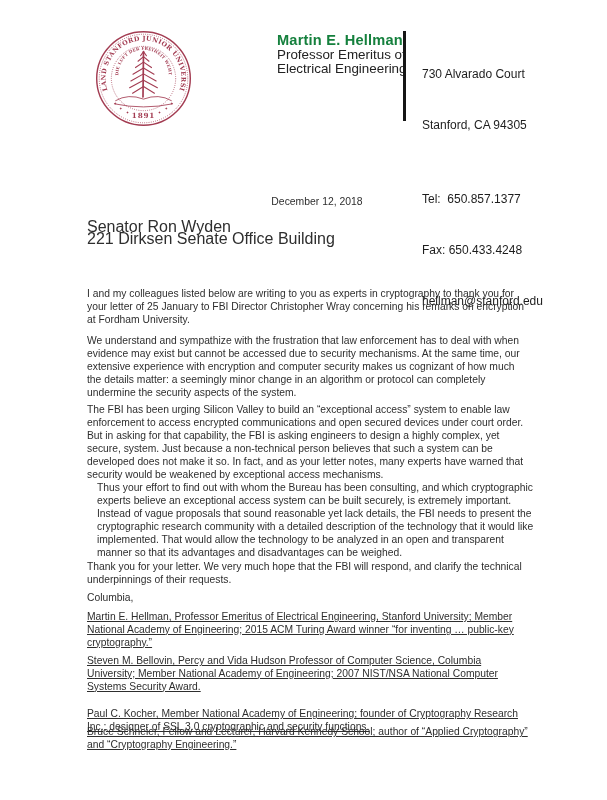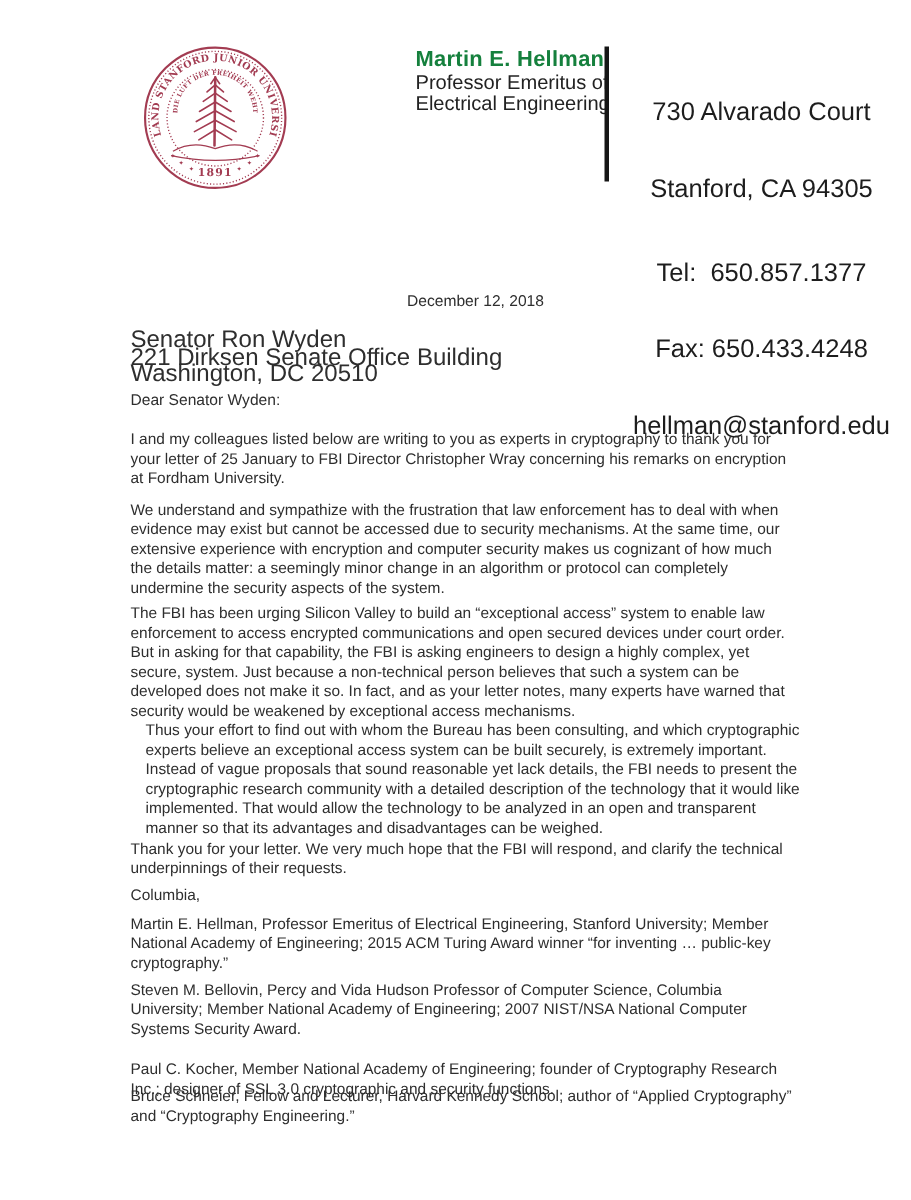--- a/index.html
+++ b/index.html
@@ -48,27 +48,26 @@
     left: 403px;
     top: 31px;
     width: 2.5px;
     height: 90px;
     background: #161616;
   }
   .lh-contact {
     position: absolute;
     left: 422px;
     top: 32px;
-    font-size: 17px;
+    font-size: 12px;
     line-height: 17px;
     color: #1d1d1d;
     white-space: pre-wrap;
-    text-align: center;
   }
-  .lh-contact .gap { margin-top: 5px; }
+  .lh-contact .gap { margin-top: 23px; }
 
   
   .abs { position: absolute; left: 87px; width: 444px; }
   .date-line {
     position: absolute;
     left: 87px;
     width: 460px;
     top: 196px;
     text-align: center;
     font-size: 10.4px;
@@ -88,20 +87,21 @@
   .para {
     font-size: 10.3px;
     line-height: 13px;
     color: #2e2e2e;
     text-align: left;
   }
   .sig {
     font-size: 10.3px;
     line-height: 12.8px;
     color: #2e2e2e;
+    text-decoration: underline;
   }
   .p1 { top: 287px; }
   .p2 { top: 334px; }
   .p3 { top: 403px; }
   .p4 { top: 481px; margin-left: 10px; }
   .p5 { top: 560px; }
   .closing { top: 591px; }
   .s1 { top: 611px; }
   .s2 { top: 655px; }
   .s3 { top: 708px; }
@@ -170,24 +170,22 @@
     <div class="gap">Tel:  650.857.1377</div>
     <div>Fax: 650.433.4248</div>
     <div>hellman@stanford.edu</div>
   </div>
 
   <div class="date-line">December 12, 2018</div>
 
   <div class="abs recipient">
     <div>Senator Ron Wyden</div>
     <div>221 Dirksen Senate Office Building</div>
-    <div>Washington, DC 20510</div>
   </div>
 
-  <div class="abs salutation">Dear Senator Wyden:</div>
 
   <div class="abs para p1">I and my colleagues listed below are writing to you as experts in cryptography to thank you for your letter of 25 January to FBI Director Christopher Wray concerning his remarks on encryption at Fordham University.</div>
   <div class="abs para p2">We understand and sympathize with the frustration that law enforcement has to deal with when evidence may exist but cannot be accessed due to security mechanisms. At the same time, our extensive experience with encryption and computer security makes us cognizant of how much the details matter: a seemingly minor change in an algorithm or protocol can completely undermine the security aspects of the system.</div>
   <div class="abs para p3">The FBI has been urging Silicon Valley to build an “exceptional access” system to enable law enforcement to access encrypted communications and open secured devices under court order. But in asking for that capability, the FBI is asking engineers to design a highly complex, yet secure, system. Just because a non-technical person believes that such a system can be developed does not make it so. In fact, and as your letter notes, many experts have warned that security would be weakened by exceptional access mechanisms.</div>
   <div class="abs para p4">Thus your effort to find out with whom the Bureau has been consulting, and which cryptographic experts believe an exceptional access system can be built securely, is extremely important. Instead of vague proposals that sound reasonable yet lack details, the FBI needs to present the cryptographic research community with a detailed description of the technology that it would like implemented. That would allow the technology to be analyzed in an open and transparent manner so that its advantages and disadvantages can be weighed.</div>
   <div class="abs para p5">Thank you for your letter. We very much hope that the FBI will respond, and clarify the technical underpinnings of their requests.</div>
 
   <div class="abs para closing">Columbia,</div>
 
   <div class="abs sig s1">Martin E. Hellman, Professor Emeritus of Electrical Engineering, Stanford University; Member National Academy of Engineering; 2015 ACM Turing Award winner “for inventing … public-key cryptography.”</div>

